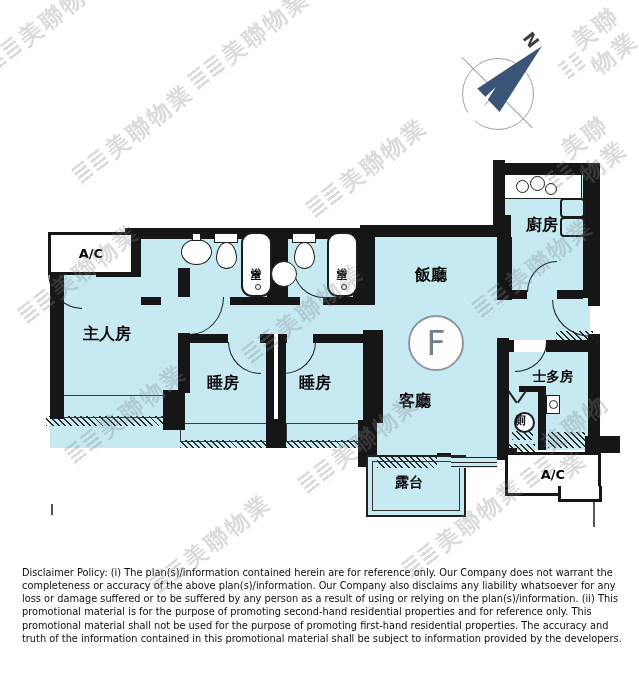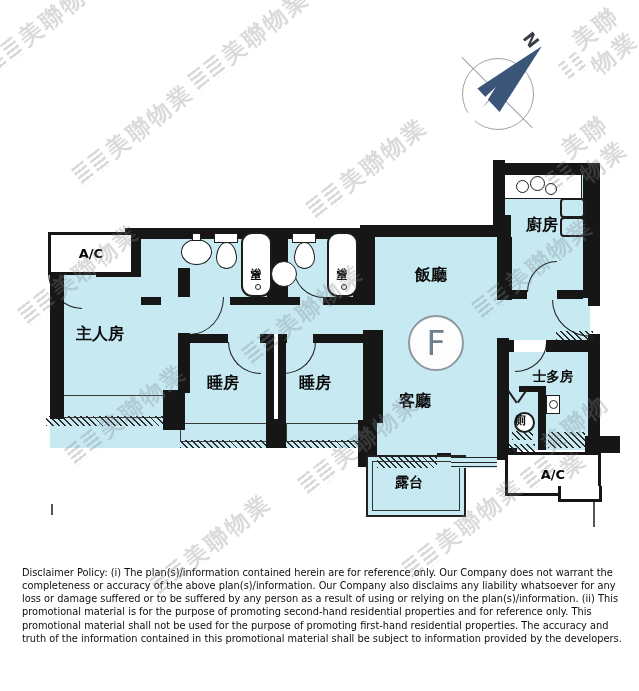--- a/index.html
+++ b/index.html
@@ -146,21 +146,21 @@
     <div class="lab vlab" style="left:50%;top:42%;font-size:10.5px;">浴室</div>
     <div class="abs" style="left:50%;bottom:5px;width:4px;height:4px;margin-left:-2px;border:1px solid #222;border-radius:50%;"></div>
   </div>
 
   <div class="fix" style="left:514px;top:412px;width:17px;height:17px;border-radius:50%;border-width:2px;"></div>
   <div class="hatch" style="left:512px;top:431px;width:21px;height:9px;z-index:5;"></div>
   <div class="fix" style="left:546px;top:395px;width:12px;height:17px;">
     <div class="abs" style="left:2px;top:4px;width:7px;height:7px;border:1px solid #222;border-radius:50%;"></div>
   </div>
 
-  <div class="lab" style="left:100px;top:334px;font-size:16px;">主人房</div>
+  <div class="lab" style="left:107px;top:334px;font-size:16px;">主人房</div>
   <div class="lab" style="left:223px;top:383px;font-size:16px;">睡房</div>
   <div class="lab" style="left:315px;top:383px;font-size:16px;">睡房</div>
   <div class="lab" style="left:431px;top:275px;font-size:16px;">飯廳</div>
   <div class="lab" style="left:415px;top:401px;font-size:16px;">客廳</div>
   <div class="lab" style="left:542px;top:225px;font-size:16px;">廚房</div>
   <div class="lab" style="left:553px;top:377px;font-size:13.5px;">士多房</div>
   <div class="lab vlab" style="left:520px;top:404px;font-size:11.5px;">廁</div>
   <div class="lab" style="left:409px;top:483px;font-size:14px;">露台</div>
   <div class="fcircle" style="left:408px;top:315px;width:52px;height:52px;">
     <span>F</span>

